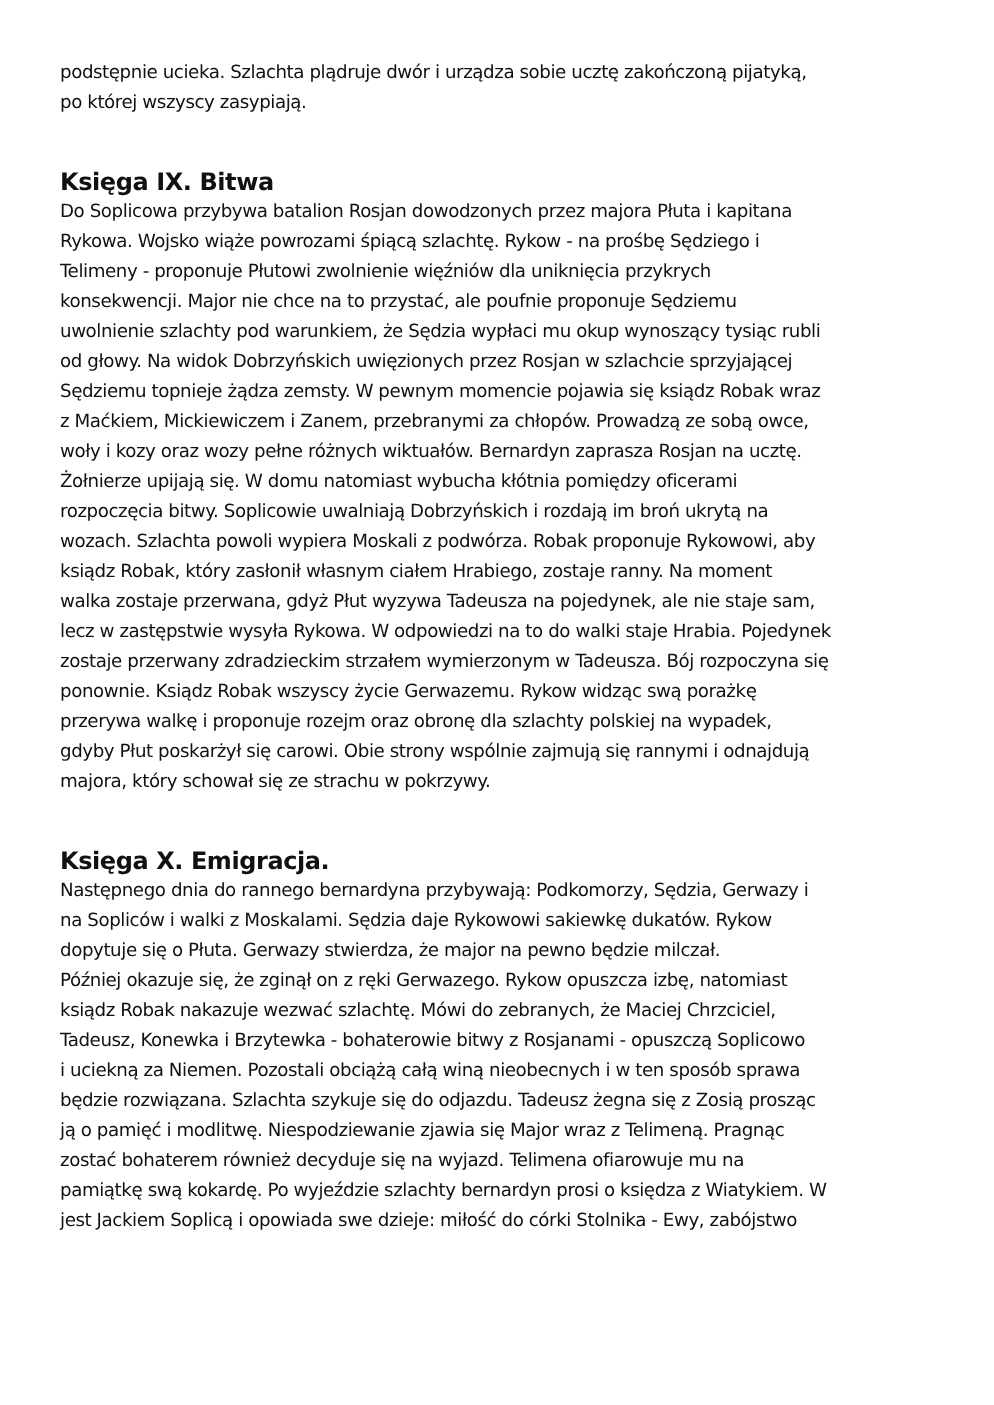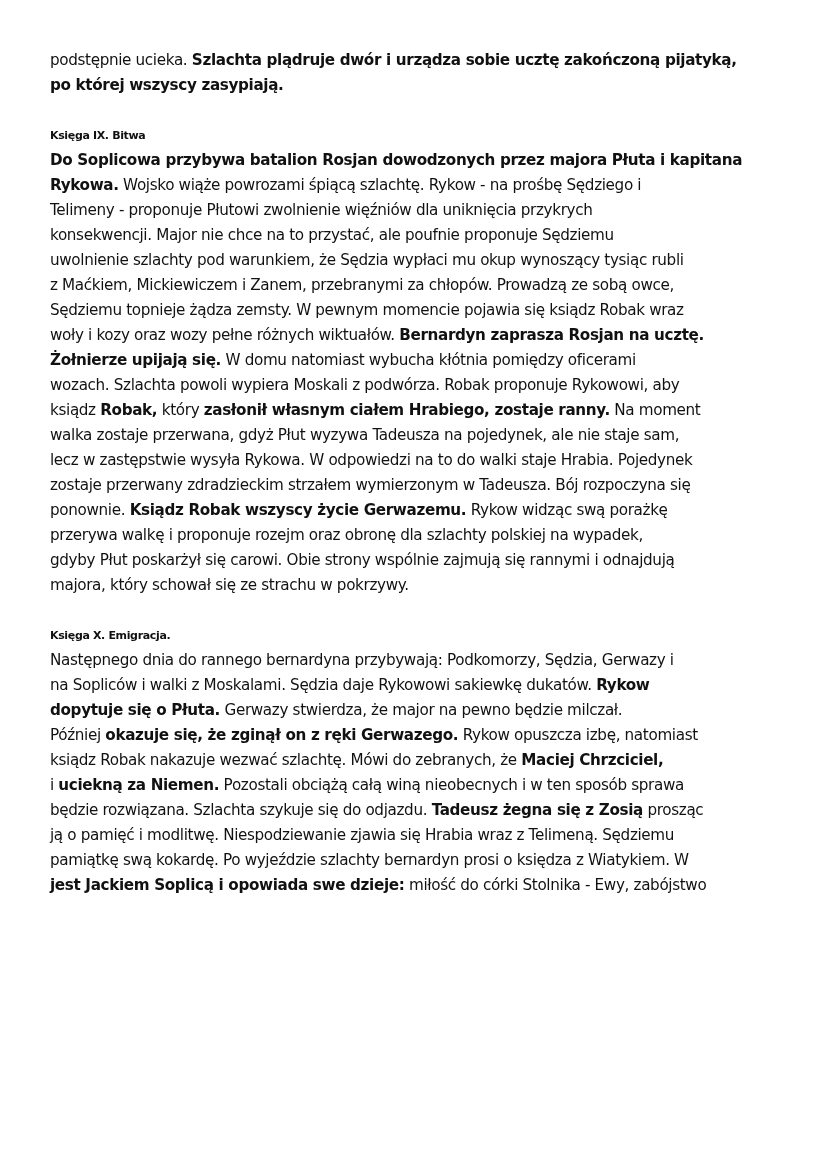--- a/index.html
+++ b/index.html
@@ -30,72 +30,77 @@
       letter-spacing: -0.35px;
       font-weight: normal;
     }
     .line b, .heading {
       font-weight: bold;
     }
     .heading {
       display: block;
       height: 25px;
       line-height: 25px;
-      font-size: 11px;
+      font-size: 20px;
       white-space: nowrap;
       letter-spacing: -0.35px;
+      margin-top: 16px;
     }
     .gap {
       display: block;
       height: 25px;
     }
-    .seg-bold { font-weight: bold; }
+    .seg-bold { font-weight: normal; }
     .seg-normal { font-weight: normal; }
   </style>
 </head>
 <body>
 
 <div class="page">
   <div id="intro">
       <div class="line"><span class="seg-normal">podstępnie ucieka. </span><span class="seg-bold">Szlachta plądruje dwór i urządza sobie ucztę zakończoną pijatyką,</span></div>
       <div class="line"><span class="seg-bold">po której wszyscy zasypiają.</span></div>
     </div>
   <div class="gap"></div>
   <div>
     <div class="heading">Księga IX. Bitwa</div>
     <div id="sec0">
         <div class="line"><span class="seg-bold">Do Soplicowa przybywa batalion Rosjan dowodzonych przez majora Płuta i kapitana</span></div>
         <div class="line"><span class="seg-bold">Rykowa.</span><span class="seg-normal"> Wojsko wiąże powrozami śpiącą szlachtę. Rykow - na prośbę Sędziego i</span></div>
         <div class="line"><span class="seg-normal">Telimeny - proponuje Płutowi zwolnienie więźniów dla uniknięcia przykrych</span></div>
         <div class="line"><span class="seg-normal">konsekwencji. Major nie chce na to przystać, ale poufnie proponuje Sędziemu</span></div>
         <div class="line"><span class="seg-normal">uwolnienie szlachty pod warunkiem, że Sędzia wypłaci mu okup wynoszący tysiąc rubli</span></div>
+        <div class="line"><span class="seg-normal">od głowy. Na widok Dobrzyńskich uwięzionych przez Rosjan w szlachcie sprzyjającej</span></div>
+        <div class="line"><span class="seg-normal">Sędziemu topnieje żądza zemsty. W pewnym momencie pojawia się ksiądz Robak wraz</span></div>
         <div class="line"><span class="seg-normal">z Maćkiem, Mickiewiczem i Zanem, przebranymi za chłopów. Prowadzą ze sobą owce,</span></div>
-        <div class="line"><span class="seg-normal">Sędziemu topnieje żądza zemsty. W pewnym momencie pojawia się ksiądz Robak wraz</span></div>
         <div class="line"><span class="seg-normal">woły i kozy oraz wozy pełne różnych wiktuałów. </span><span class="seg-bold">Bernardyn zaprasza Rosjan na ucztę.</span></div>
         <div class="line"><span class="seg-bold">Żołnierze upijają się.</span><span class="seg-normal"> W domu natomiast wybucha kłótnia pomiędzy oficerami</span></div>
+        <div class="line"><span class="seg-bold">rozpoczęcia bitwy.</span><span class="seg-normal"> Soplicowie uwalniają Dobrzyńskich i rozdają im broń ukrytą na</span></div>
         <div class="line"><span class="seg-normal">wozach. Szlachta powoli wypiera Moskali z podwórza. Robak proponuje Rykowowi, aby</span></div>
         <div class="line"><span class="seg-normal">ksiądz </span><span class="seg-bold">Robak,</span><span class="seg-normal"> który </span><span class="seg-bold">zasłonił własnym ciałem Hrabiego, zostaje ranny.</span><span class="seg-normal"> Na moment</span></div>
         <div class="line"><span class="seg-normal">walka zostaje przerwana, gdyż Płut wyzywa Tadeusza na pojedynek, ale nie staje sam,</span></div>
         <div class="line"><span class="seg-normal">lecz w zastępstwie wysyła Rykowa. W odpowiedzi na to do walki staje Hrabia. Pojedynek</span></div>
         <div class="line"><span class="seg-normal">zostaje przerwany zdradzieckim strzałem wymierzonym w Tadeusza. Bój rozpoczyna się</span></div>
         <div class="line"><span class="seg-normal">ponownie. </span><span class="seg-bold">Ksiądz Robak wszyscy życie Gerwazemu.</span><span class="seg-normal"> Rykow widząc swą porażkę</span></div>
         <div class="line"><span class="seg-normal">przerywa walkę i proponuje rozejm oraz obronę dla szlachty polskiej na wypadek,</span></div>
         <div class="line"><span class="seg-normal">gdyby Płut poskarżył się carowi. Obie strony wspólnie zajmują się rannymi i odnajdują</span></div>
         <div class="line"><span class="seg-normal">majora, który schował się ze strachu w pokrzywy.</span></div>
       </div>
   </div>
   <div class="gap"></div>
   <div>
     <div class="heading">Księga X. Emigracja.</div>
     <div id="sec1">
         <div class="line"><span class="seg-normal">Następnego dnia do rannego bernardyna przybywają: Podkomorzy, Sędzia, Gerwazy i</span></div>
         <div class="line"><span class="seg-normal">na Sopliców i walki z Moskalami. Sędzia daje Rykowowi sakiewkę dukatów. </span><span class="seg-bold">Rykow</span></div>
         <div class="line"><span class="seg-bold">dopytuje się o Płuta.</span><span class="seg-normal"> Gerwazy stwierdza, że major na pewno będzie milczał.</span></div>
         <div class="line"><span class="seg-normal">Później </span><span class="seg-bold">okazuje się, że zginął on z ręki Gerwazego.</span><span class="seg-normal"> Rykow opuszcza izbę, natomiast</span></div>
         <div class="line"><span class="seg-normal">ksiądz Robak nakazuje wezwać szlachtę. Mówi do zebranych, że </span><span class="seg-bold">Maciej Chrzciciel,</span></div>
+        <div class="line"><span class="seg-bold">Tadeusz, Konewka i Brzytewka</span><span class="seg-normal"> - bohaterowie bitwy z Rosjanami - opuszczą Soplicowo</span></div>
         <div class="line"><span class="seg-normal">i </span><span class="seg-bold">uciekną za Niemen.</span><span class="seg-normal"> Pozostali obciążą całą winą nieobecnych i w ten sposób sprawa</span></div>
         <div class="line"><span class="seg-normal">będzie rozwiązana. Szlachta szykuje się do odjazdu. </span><span class="seg-bold">Tadeusz żegna się z Zosią</span><span class="seg-normal"> prosząc</span></div>
-        <div class="line"><span class="seg-normal">ją o pamięć i modlitwę. Niespodziewanie zjawia się Hrabia wraz z Telimeną. Sędziemu</span></div>
+        <div class="line"><span class="seg-normal">ją o pamięć i modlitwę. Niespodziewanie zjawia się Major wraz z Telimeną. Pragnąc</span></div>
+        <div class="line"><span class="seg-normal">zostać bohaterem również decyduje się na wyjazd. Telimena ofiarowuje mu na</span></div>
         <div class="line"><span class="seg-normal">pamiątkę swą kokardę. Po wyjeździe szlachty bernardyn prosi o księdza z Wiatykiem. W</span></div>
         <div class="line"><span class="seg-bold">jest Jackiem Soplicą i opowiada swe dzieje:</span><span class="seg-normal"> miłość do córki Stolnika - Ewy, zabójstwo</span></div>
       </div>
   </div>
 </div>
 
 </body></html>

